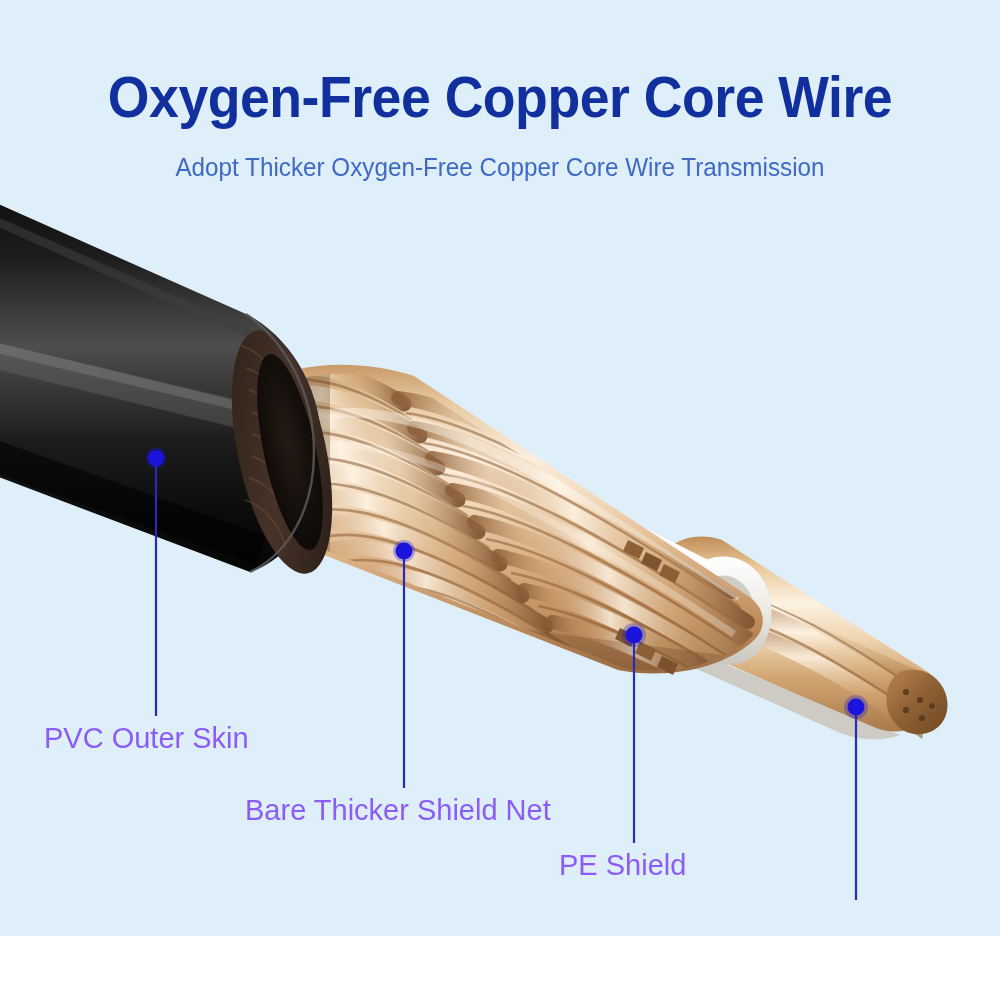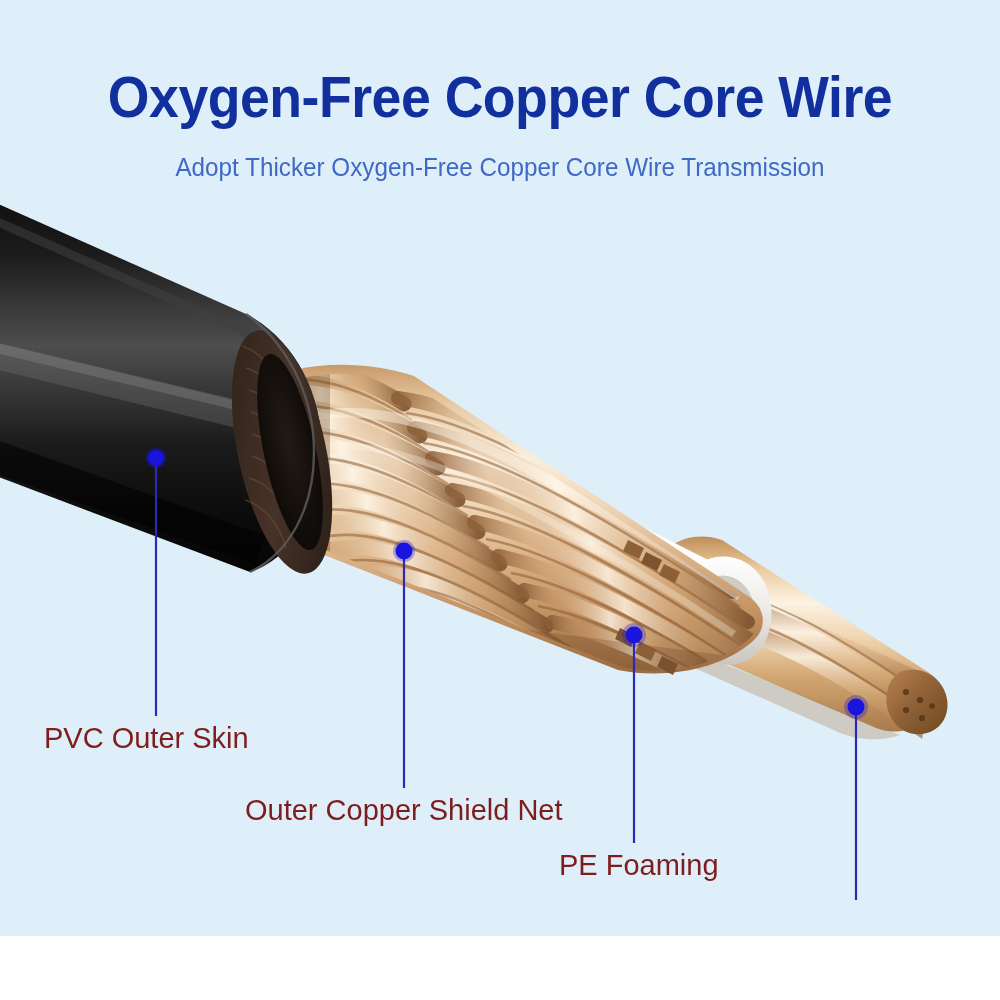--- a/index.html
+++ b/index.html
@@ -54,21 +54,21 @@
     white-space: nowrap;
   }
 
   
   .callout-label {
     position: absolute;
     font-family: "Liberation Sans", sans-serif;
     font-weight: normal;
     font-size: 29px;
     line-height: 34px;
-    color: #7f1d1d;
+    color: #8b5cf6;
     white-space: nowrap;
   }
 
   
   #art {
     position: absolute;
     left: 0;
     top: 0;
     width: 1000px;
     height: 1000px;
@@ -364,16 +364,16 @@
         <circle class="marker-dot" cx="856" cy="707" r="12" fill="#1a14dc" opacity="0.30"></circle>
         <circle class="marker-dot" cx="856" cy="707" r="8.5" fill="#1a14dc"></circle>
       </g>
     </g>
   </svg>
 
   <div id="title">Oxygen-Free Copper Core Wire</div>
   <div id="subtitle">Adopt Thicker Oxygen-Free Copper Core Wire Transmission</div>
 
   <div class="callout-label" style="left:44px;  top:721px;">PVC Outer Skin</div>
-  <div class="callout-label" style="left:245px; top:793px;">Outer Copper Shield Net</div>
-  <div class="callout-label" style="left:559px; top:848px;">PE Foaming</div>
+  <div class="callout-label" style="left:245px; top:793px;">Bare Thicker Shield Net</div>
+  <div class="callout-label" style="left:559px; top:848px;">PE Shield</div>
 
 </div>
 
 </body></html>

